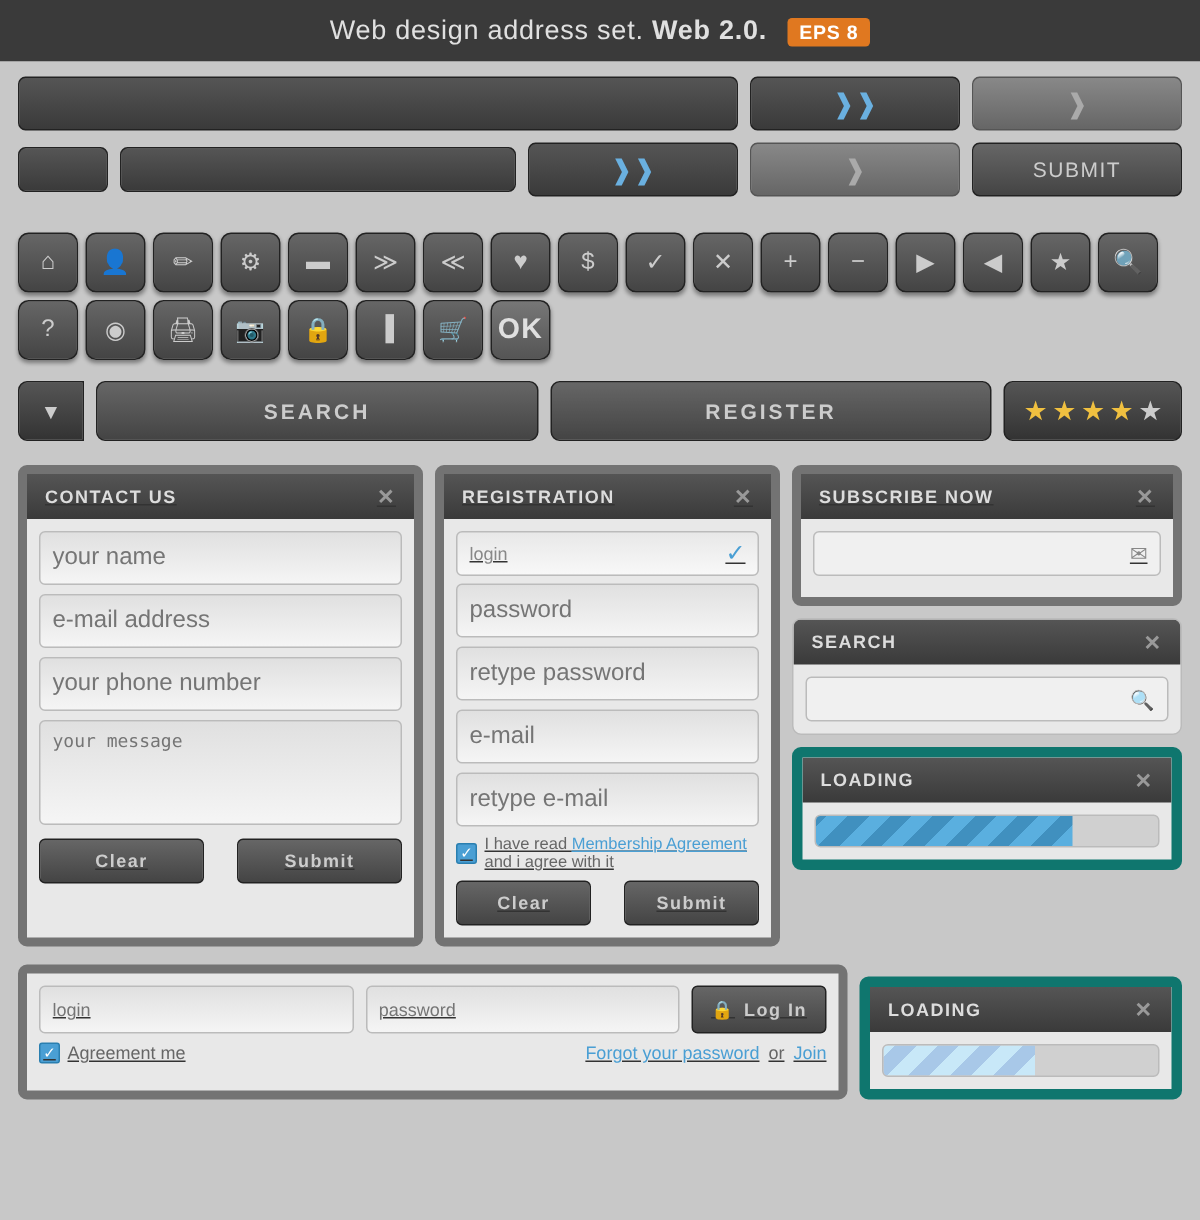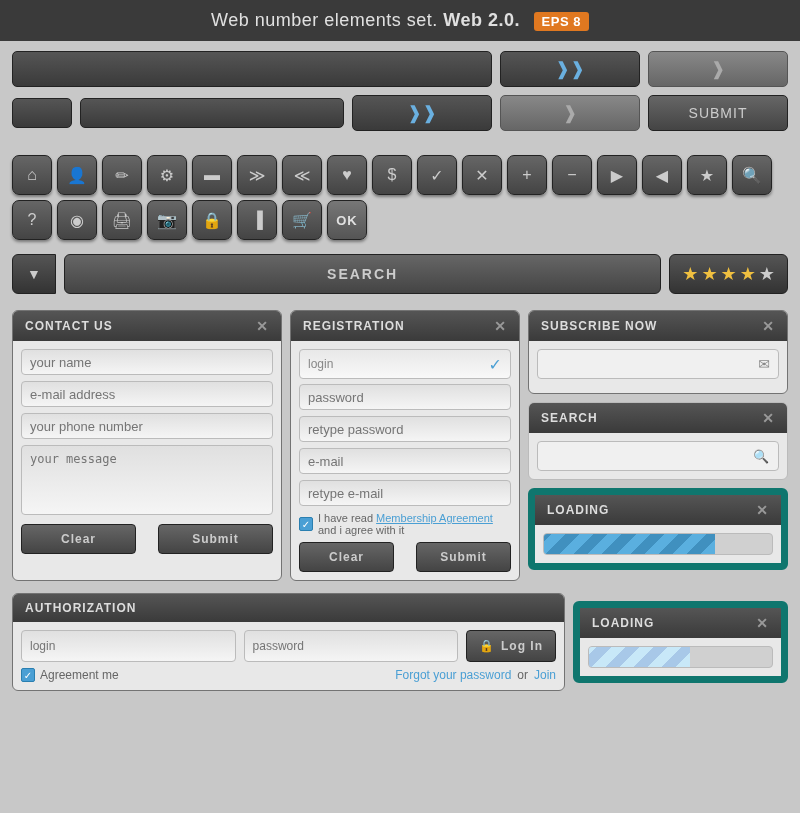--- a/index.html
+++ b/index.html
@@ -135,21 +135,21 @@
       align-items: center;
       justify-content: center;
       cursor: pointer;
       color: #ccc;
       font-size: 16px;
       box-shadow: 0 2px 3px rgba(0,0,0,0.4);
     }
     .icon-btn.ok {
       background: linear-gradient(to bottom, #777, #555);
       color: #e0e0e0;
-      font-size: 13px;
+      font-size: 19px;
       font-weight: bold;
       letter-spacing: 1px;
     }
 
     
     .action-row {
       display: flex;
       gap: 8px;
       padding: 8px 12px;
       background: #c8c8c8;
@@ -223,22 +223,23 @@
       display: flex;
       gap: 8px;
       padding: 8px 12px;
       background: #c8c8c8;
     }
 
     
     .panel {
       background: #e8e8e8;
       border-radius: 6px;
-      border: 1px solid #737373;
+      border: 6px solid #737373;
       overflow: hidden;
+      text-decoration: underline;
     }
     .panel-header {
       background: linear-gradient(to bottom, #555, #3a3a3a);
       color: #ddd;
       padding: 7px 12px;
       font-size: 12px;
       font-weight: bold;
       letter-spacing: 1px;
       display: flex;
       align-items: center;
@@ -248,27 +249,27 @@
       color: #999;
       cursor: pointer;
       font-size: 14px;
     }
     .panel-body { padding: 8px; }
 
     
     .contact-panel { flex: 0 0 270px; }
     .form-input {
       width: 100%;
-      height: 26px;
+      height: 36px;
       background: linear-gradient(to bottom, #e0e0e0, #f5f5f5);
       border: 1px solid #bbb;
       border-radius: 4px;
       padding: 0 8px;
       margin-bottom: 6px;
-      font-size: 13px;
+      font-size: 16px;
       color: #888;
       outline: none;
     }
     .form-textarea {
       width: 100%;
       height: 70px;
       background: linear-gradient(to bottom, #e0e0e0, #f5f5f5);
       border: 1px solid #bbb;
       border-radius: 4px;
       padding: 6px 8px;
@@ -465,21 +466,21 @@
       justify-content: center;
       color: white;
       font-size: 10px;
     }
     .spacer { flex: 1; }
   </style>
 </head>
 <body>
 
 <div class="top-banner">
-  <span>Web number elements set.</span>
+  <span>Web design address set.</span>
   <strong>Web 2.0.</strong>
   <span class="eps-badge">EPS 8</span>
 </div>
 
 <div class="controls-section">
 
   <div class="row">
     <div class="ctrl-input" style="flex:1"></div>
     <div class="ctrl-dropdown">
       <span class="dd-icon">❱❱</span>
@@ -584,20 +585,23 @@
 </div>
 
 <div class="action-row">
   <div class="action-btn-select">
     <div class="action-btn-triangle">
       <span>▼</span>
     </div>
   </div>
   <div class="action-btn-full">
     <span>SEARCH</span>
+  </div>
+  <div class="action-btn-full">
+    <span>REGISTER</span>
   </div>
   <div class="star-rating">
     <span class="star filled">★</span>
     <span class="star filled">★</span>
     <span class="star filled">★</span>
     <span class="star filled">★</span>
     <span class="star">★</span>
   </div>
 </div>
 
@@ -679,23 +683,20 @@
       <div class="progress-bar-wrap">
         <div class="progress-bar-fill"></div>
       </div>
     </div>
   </div>
 </div>
 
 <div class="bottom-section">
 
   <div class="panel auth-panel">
-    <div class="panel-header">
-      <span>AUTHORIZATION</span>
-    </div>
     <div class="panel-body">
       <div class="auth-row">
         <input class="auth-input" type="text" placeholder="login" style="">
         <input class="auth-input" type="password" placeholder="password" style="">
         <button class="log-btn">
           <span>🔒</span>
           <span>Log In</span>
         </button>
       </div>
       <div class="auth-links">

